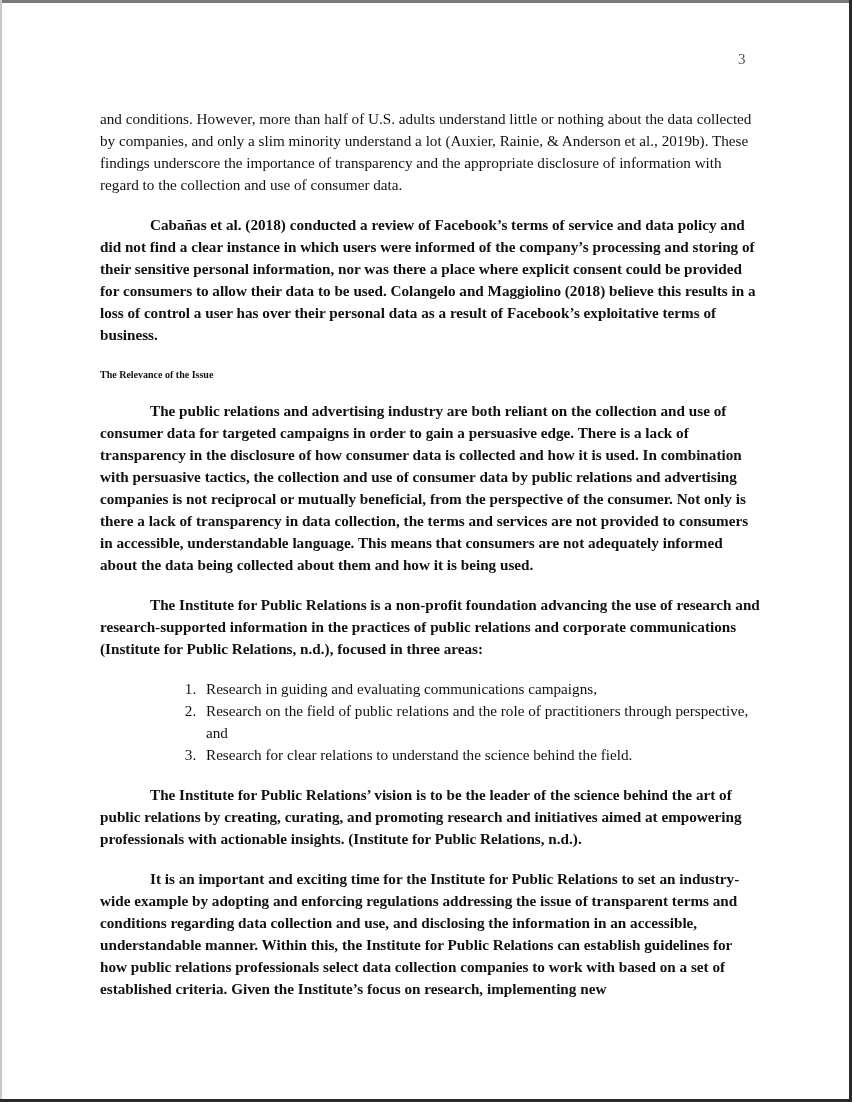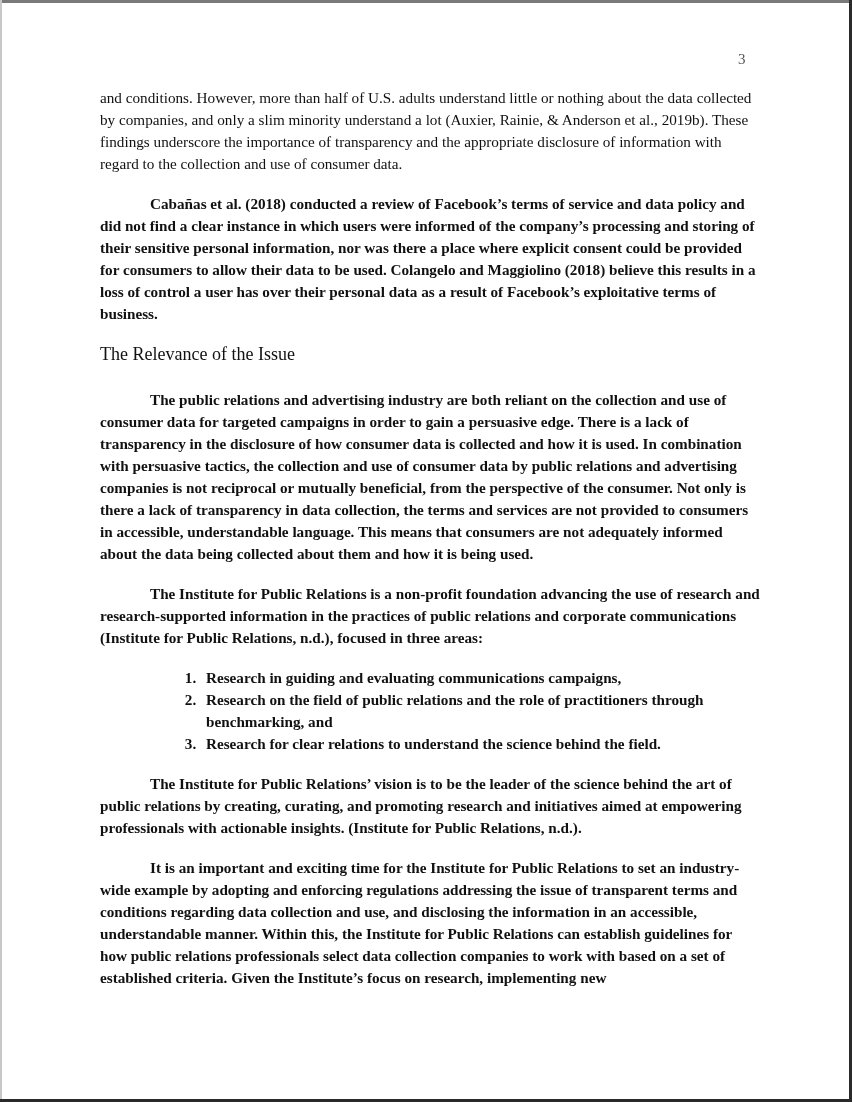--- a/index.html
+++ b/index.html
@@ -12,48 +12,48 @@
     }
     .frame-top { position: absolute; left: 0; top: 0; width: 852px; height: 3px; background: #7a7a7a; }
     .frame-left { position: absolute; left: 0; top: 0; width: 2px; height: 1102px; background: #c8c8c8; }
     .frame-right { position: absolute; right: 0; top: 0; width: 3px; height: 1102px; background: #2a2a2a; }
     .frame-bottom { position: absolute; left: 0; bottom: 0; width: 852px; height: 3px; background: #2a2a2a; }
     .page-number {
       position: absolute; top: 51px; left: 738px;
       font-size: 15px; color: #555;
     }
     .content {
-      position: absolute; left: 100px; top: 87px; width: 660px;
+      position: absolute; left: 100px; top: 108px; width: 660px;
       font-size: 15.2px; line-height: 22px;
     }
     p { margin: 0 0 18px 0; }
     p.indent { text-indent: 50px; font-weight: bold; }
     p.first { margin-bottom: 18px; }
     h2 {
-      font-size: 18px; font-weight: normal; margin: 0 0 24px 0; line-height: 22px;
+      font-size: 10px; font-weight: bold; margin: 0 0 14px 0; line-height: 22px;
     }
     ol { margin: 0 0 18px 0; padding-left: 100px; }
-    ol li { padding-left: 6px; font-weight: bold; }
+    ol li { padding-left: 6px; }
   </style>
 </head>
 <body>
 
 <div class="frame-top"></div>
 <div class="frame-left"></div>
 <div class="frame-right"></div>
 <div class="frame-bottom"></div>
 
 <div class="page-number">3</div>
 
 <div class="content">
   <p class="first">and conditions. However, more than half of  U.S. adults understand little or nothing about the data collected by companies, and only a slim minority understand a lot (Auxier, Rainie, &amp; Anderson et al., 2019b). These findings underscore the importance of transparency and the appropriate disclosure of information with regard to the collection and use of consumer data.</p>
   <p class="indent">Cabañas et al. (2018) conducted a review of Facebook’s terms of service and data policy and did not find a clear instance in which users were informed of the company’s processing and storing of their sensitive personal information, nor was there a place where explicit consent could be provided for consumers to allow their data to be used. Colangelo and Maggiolino (2018) believe this results in a loss of control a user has over their personal data as a result of Facebook’s exploitative terms of business.</p>
   <h2>The Relevance of the Issue</h2>
   <p class="indent">The public relations and advertising industry are both reliant on the collection and use of consumer data for targeted campaigns in order to gain a persuasive edge. There is a lack of transparency in the disclosure of how consumer data is collected and how it is used. In combination with persuasive tactics, the collection and use of consumer data by public relations and advertising companies is not reciprocal or mutually beneficial, from the perspective of the consumer. Not only is there a lack of transparency in data collection, the terms and services are not provided to consumers in accessible, understandable language. This means that consumers are not adequately informed about the data being collected about them and how it is being used.</p>
   <p class="indent">The Institute for Public Relations is a non-profit foundation advancing the use of research and research-supported information in the practices of public relations and corporate communications (Institute for Public Relations, n.d.), focused in three areas:</p>
   <ol>
     <li>Research in guiding and evaluating communications campaigns,</li>
-    <li>Research on the field of public relations and the role of practitioners through benchmarking, and</li>
+    <li>Research on the field of public relations and the role of practitioners through perspective, and</li>
     <li>Research for clear relations to understand the science behind the field.</li>
   </ol>
   <p class="indent">The Institute for Public Relations’ vision is to be the leader of the science behind the art of public relations by creating, curating, and promoting research and initiatives aimed at empowering professionals with actionable insights. (Institute for Public Relations, n.d.).</p>
   <p class="indent">It is an important and exciting time for the Institute for Public Relations to set an industry-wide example by adopting and enforcing regulations addressing the issue of transparent terms and conditions regarding data collection and use, and disclosing the information in an accessible, understandable manner. Within this, the Institute for Public Relations can establish guidelines for how public relations professionals select data collection companies to work with based on a set of established criteria. Given the Institute’s focus on research, implementing new</p>
 </div>
 
 </body></html>

